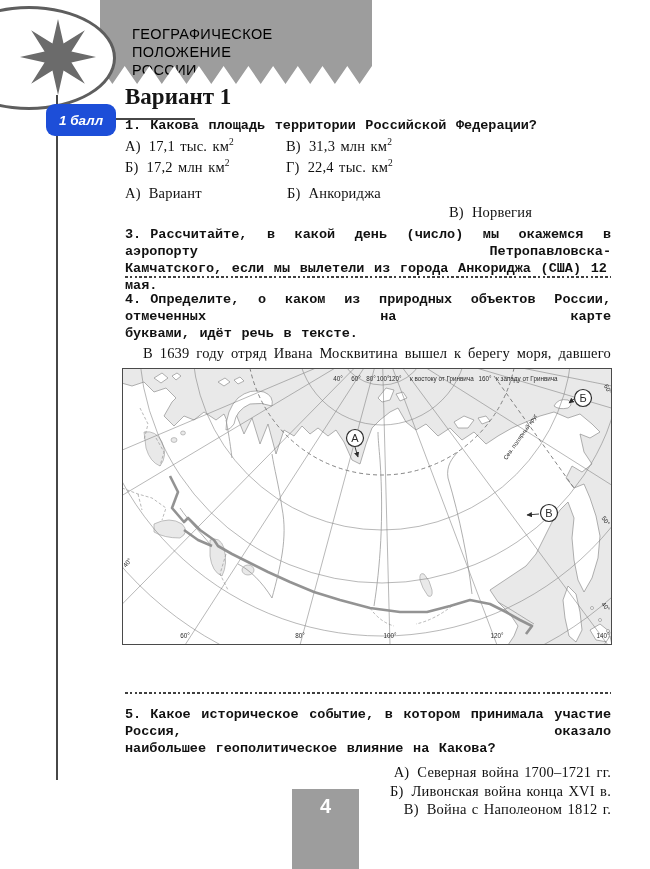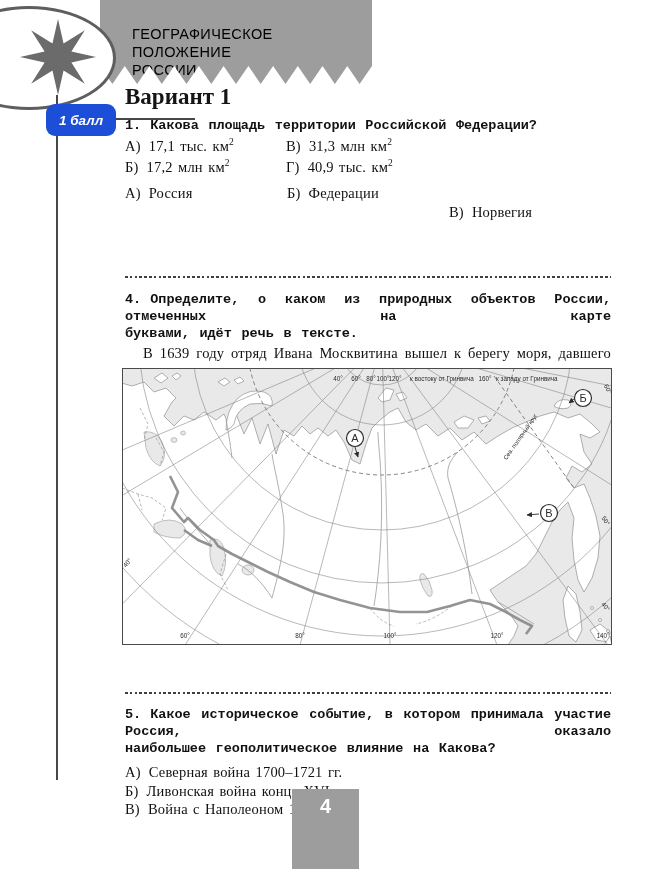--- a/index.html
+++ b/index.html
@@ -35,21 +35,21 @@
   sup{font-size:9.5px;}
   .opts2{display:grid;grid-template-rows:21px 21px;grid-auto-flow:column;grid-auto-columns:161px;
          }
   .opts3{display:flex;margin-top:6px;}
   .opts3 .opt{width:162px;}
   .opts3 .opt:last-child{width:auto;margin-top:19px;}
   .ol{margin-right:8px;}
   .passage{margin-top:3px;}
   .p1{text-indent:18px;}
   .optlines{margin-top:6px;}
-  .optline{line-height:18.5px;}
+  .optline{line-height:18.5px;text-align:right;}
   .answer-line{position:absolute;left:125px;width:486px;height:1.6px;
     background:repeating-linear-gradient(90deg,#3f3f3f 0 2.6px,transparent 2.6px 4.8px);}
 
   
   .map{position:absolute;left:122px;top:368px;}
   .map text{font-family:"Liberation Sans",sans-serif;fill:#2c2c2c;}
 
   
   .pagebox{position:absolute;left:292px;top:789px;width:67px;height:80px;background:#9d9d9d;
     color:#fff;text-align:center;font-weight:700;font-size:20px;padding-top:6px;box-sizing:border-box;}
@@ -77,32 +77,38 @@
   <h1 class="variant">Вариант 1</h1>
 
   <section class="q" style="top:117px">
     <div class="qhead">
       <span class="qnum">1.</span><span>Какова площадь территории Российской Федерации?</span>
     </div>
     <div class="opts2 serif">
       <div class="opt"><span class="ol">А)</span><span>17,1 тыс. км</span><sup>2</sup></div>
       <div class="opt"><span class="ol">Б)</span><span>17,2 млн км</span><sup>2</sup></div>
       <div class="opt"><span class="ol">В)</span><span>31,3 млн км</span><sup>2</sup></div>
-      <div class="opt"><span class="ol">Г)</span><span>40,9 тыс. км</span><sup>2</sup></div>
+      <div class="opt"><span class="ol">Г)</span><span>22,4 тыс. км</span><sup>2</sup></div>
     </div>
   </section>
 
   <section class="q" style="top:179px">
     <div class="opts3 serif">
-      <div class="opt"><span class="ol">А)</span><span>Россия</span></div>
-      <div class="opt"><span class="ol">Б)</span><span>Федерации</span></div>
+      <div class="opt"><span class="ol">А)</span><span>Вариант</span></div>
+      <div class="opt"><span class="ol">Б)</span><span>Анкориджа</span></div>
       <div class="opt"><span class="ol">В)</span><span>Норвегия</span></div>
     </div>
   </section>
 
+  <section class="q" style="top:226px">
+    <div class="qhead jlast">
+      <span class="qnum">3.</span><span>Рассчитайте, в какой день (число) мы окажемся в аэропорту Петропавловска-</span>
+    </div>
+    <div class="qhead">Камчатского, если мы вылетели из города Анкориджа (США) 12 мая.</div>
+  </section>
 
   <div class="answer-line" style="top:276px"></div>
 
   <section class="q" style="top:291px">
     <div class="qhead jlast">
       <span class="qnum">4.</span><span>Определите, о каком из природных объектов России, отмеченных на карте</span>
     </div>
     <div class="qhead">буквами, идёт речь в тексте.</div>
     <div class="passage serif">
       <div class="p1 jlast">В 1639 году отряд Ивана Москвитина вышел к берегу моря, давшего назва-</div>

